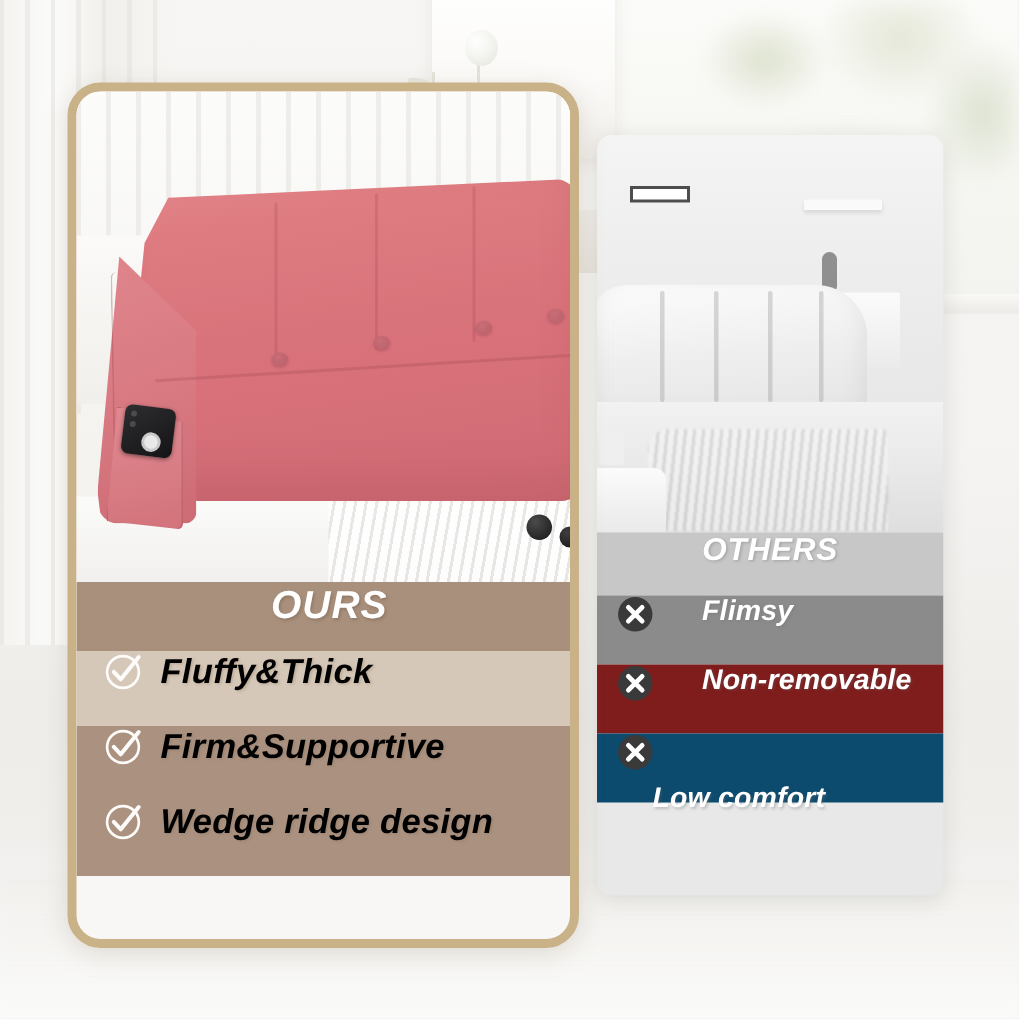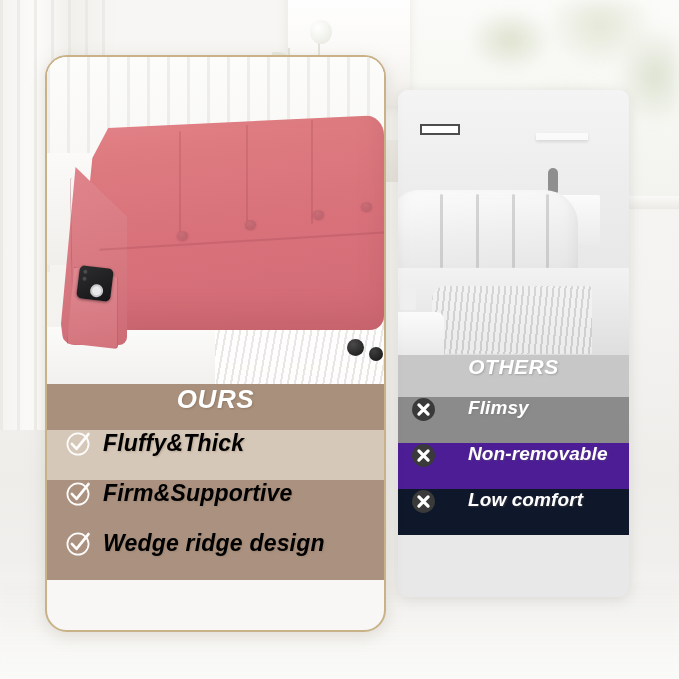--- a/index.html
+++ b/index.html
@@ -154,21 +154,21 @@
   }
   .op-lamp-sm {
     position:absolute; left:2px; top:198px; width:16px; height:22px;
     background:#efefef; border-radius:3px;
   }
 
   
   .card-ours {
     position:absolute; left:45px; top:55px; width:341px; height:577px;
     border-radius:22px;
-    border:2px solid #d946ef;
+    border:6px solid #d946ef;
     overflow:hidden;
     background:#f8f7f5;
     box-shadow:0 4px 16px rgba(172,160,140,.3);
   }
   .ours-photo {
     position:absolute; left:0; top:0; width:337px; height:327px;
     overflow:hidden;
     background:linear-gradient(180deg,#fbfbfa 0%,#f6f5f2 40%,#f2f1ee 100%);
   }
   .ph-curtain {
@@ -360,29 +360,29 @@
 
       <div class="row others-row" style="background: rgb(139, 139, 139);">
         <svg class="x-icon" viewBox="0 0 24 24">
           <circle cx="12" cy="12" r="11" fill="#3a3a3a"></circle>
           <path d="M7.6 7.6 L16.4 16.4 M16.4 7.6 L7.6 16.4" stroke="#ffffff" stroke-width="3.1" stroke-linecap="round"></path>
         </svg>
         <span class="others-row-text">Flimsy</span>
       </div>
 
 
-      <div class="row others-row" style="background: #4c1d95;">
+      <div class="row others-row" style="background: #7f1d1d;">
         <svg class="x-icon" viewBox="0 0 24 24">
           <circle cx="12" cy="12" r="11" fill="#3a3a3a"></circle>
           <path d="M7.6 7.6 L16.4 16.4 M16.4 7.6 L7.6 16.4" stroke="#ffffff" stroke-width="3.1" stroke-linecap="round"></path>
         </svg>
         <span class="others-row-text">Non-removable</span>
       </div>
 
-      <div class="row others-row" style="background: #0f172a;">
+      <div class="row others-row" style="background: #0c4a6e; flex-direction: column;">
         <svg class="x-icon" viewBox="0 0 24 24">
           <circle cx="12" cy="12" r="11" fill="#3a3a3a"></circle>
           <path d="M7.6 7.6 L16.4 16.4 M16.4 7.6 L7.6 16.4" stroke="#ffffff" stroke-width="3.1" stroke-linecap="round"></path>
         </svg>
         <span class="others-row-text">Low comfort</span>
       </div>
 
     </div>
   </div>
 

